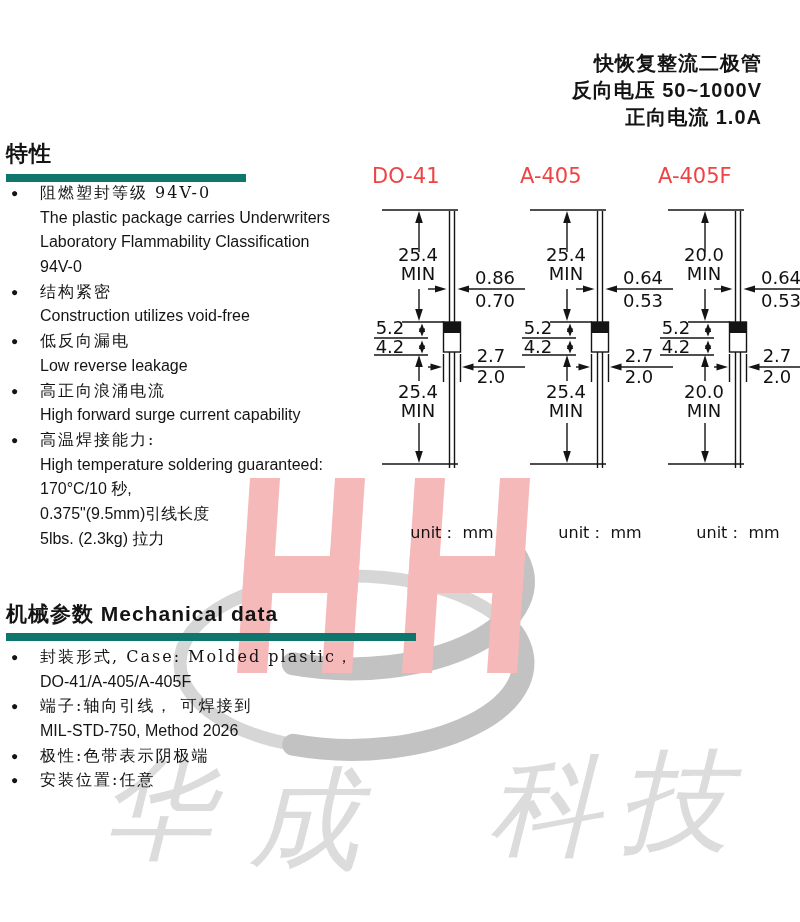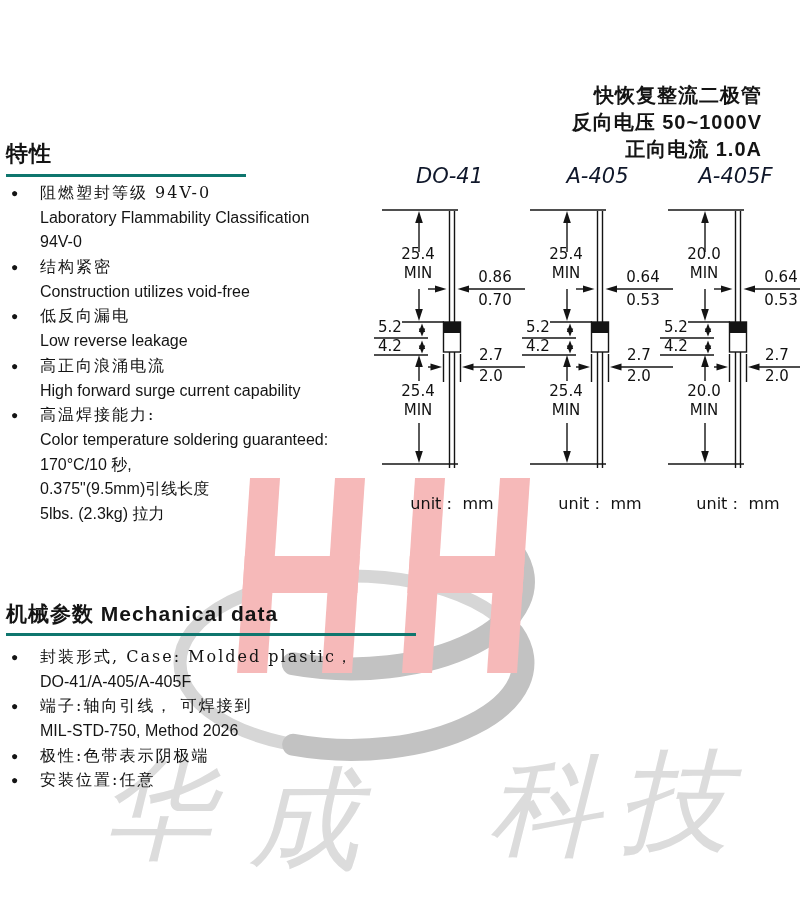--- a/index.html
+++ b/index.html
@@ -3,40 +3,40 @@
 <meta charset="utf-8">
 <style>
   html,body{margin:0;padding:0;background:#888;}
   .page{position:relative;width:800px;height:922px;background:#ffffff;overflow:hidden;
         font-family:"Liberation Sans",sans-serif;color:#141414;}
   
   .wm-layer{position:absolute;left:0;top:440px;width:800px;height:482px;z-index:1;pointer-events:none;}
   
   .content{position:absolute;inset:0;z-index:3;}
   .doc-header{position:absolute;top:50px;right:38px;text-align:right;font-weight:bold;
-              font-size:20px;line-height:27px;letter-spacing:1px;margin-top:32px;}
+              font-size:20px;line-height:27px;letter-spacing:1px;}
   .sec-heading{position:absolute;left:6px;font-weight:bold;font-size:22px;
-               border-bottom:3px solid #0f766e;padding-bottom:5px;letter-spacing:1px;}
+               border-bottom:8px solid #0f766e;padding-bottom:5px;letter-spacing:1px;}
   #features-heading{top:139px;width:240px;}
   #mech-heading{top:600px;width:410px;font-size:21px;}
   .list{position:absolute;left:0;width:440px;}
   #features-list{top:181px;}
   #mech-list{top:645px;}
   .li{position:relative;height:24.7px;line-height:24.7px;padding-left:40px;font-size:16px;white-space:nowrap;}
   .li .bullet{position:absolute;left:11px;top:0;font-size:12px;}
   .li.cn .txt{font-family:"DejaVu Serif",serif;letter-spacing:2px;}
   .li.en .txt{font-family:"Liberation Sans",sans-serif;}
   
   .pkg{position:absolute;top:162px;width:155px;height:360px;}
-  .pkg-title{position:absolute;top:2px;left:0;width:155px;text-align:center;
-             font-size:21px;font-family:"DejaVu Sans",sans-serif;color:#0f172a;font-style:italic;}
+  .pkg-title{position:absolute;top:2px;left:0;width:155px;
+             font-size:21px;font-family:"DejaVu Sans",sans-serif;color:#ef4444;}
   .pkg-art{position:absolute;left:0;top:0;}
-  .dim{position:absolute;font-family:"DejaVu Sans",sans-serif;font-size:15px;color:#111;
+  .dim{position:absolute;font-family:"DejaVu Sans",sans-serif;font-size:18px;color:#111;
        text-align:center;line-height:17px;white-space:nowrap;}
-  .dim.unit{font-size:16px;}
+  .dim.unit{font-size:16px;margin-top:29px;}
 </style>
 </head>
 <body>
 
 <div class="page">
 
   <svg class="wm-layer" width="800" height="482" viewBox="0 0 800 482">
     <g>
       <ellipse cx="352" cy="223" rx="172" ry="87" fill="none" stroke="#d6d6d6" stroke-width="13"></ellipse>
       <path d="M 373.6 193.8 A 172 87 0 0 1 153.2 304.7" fill="none" stroke="#c2c2c2" stroke-width="23" stroke-linecap="round" transform="translate(140,-81)"></path>
@@ -66,30 +66,31 @@
 
     <div class="doc-header">
       <div>快恢复整流二极管</div>
       <div>反向电压 50~1000V</div>
       <div>正向电流 1.0A</div>
     </div>
 
     <div id="features-heading" class="sec-heading">特性</div>
     <div id="features-list" class="list">
         <div class="li cn"><span class="bullet">●</span><span class="txt">阻燃塑封等级 94V-0</span></div>
+        <div class="li en"><span class="bullet"></span><span class="txt">The plastic package carries Underwriters</span></div>
         <div class="li en"><span class="bullet"></span><span class="txt">Laboratory Flammability Classification</span></div>
         <div class="li en"><span class="bullet"></span><span class="txt">94V-0</span></div>
         <div class="li cn"><span class="bullet">●</span><span class="txt">结构紧密</span></div>
         <div class="li en"><span class="bullet"></span><span class="txt">Construction utilizes void-free</span></div>
         <div class="li cn"><span class="bullet">●</span><span class="txt">低反向漏电</span></div>
         <div class="li en"><span class="bullet"></span><span class="txt">Low reverse leakage</span></div>
         <div class="li cn"><span class="bullet">●</span><span class="txt">高正向浪涌电流</span></div>
         <div class="li en"><span class="bullet"></span><span class="txt">High forward surge current capability</span></div>
         <div class="li cn"><span class="bullet">●</span><span class="txt">高温焊接能力:</span></div>
-        <div class="li en"><span class="bullet"></span><span class="txt">Color temperature soldering guaranteed:</span></div>
+        <div class="li en"><span class="bullet"></span><span class="txt">High temperature soldering guaranteed:</span></div>
         <div class="li en"><span class="bullet"></span><span class="txt">170°C/10 秒,</span></div>
         <div class="li en"><span class="bullet"></span><span class="txt">0.375"(9.5mm)引线长度</span></div>
         <div class="li en"><span class="bullet"></span><span class="txt">5lbs. (2.3kg)  拉力</span></div>
       </div>
 
     <div class="pkg" style="left:372px">
       <div class="pkg-title">DO-41</div>
       <div class="art-slot">
     <svg class="pkg-art" width="155" height="360" viewBox="0 0 155 360" stroke="#141414" stroke-width="1.4" fill="none">
       <line x1="10" y1="48" x2="86" y2="48"></line>

